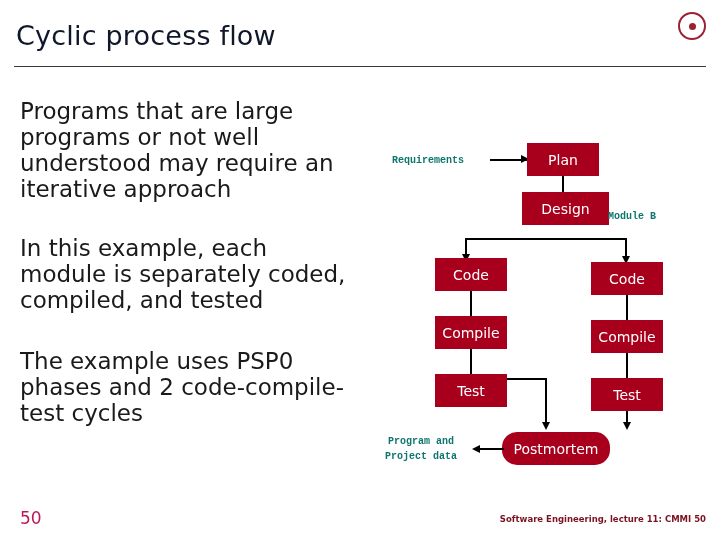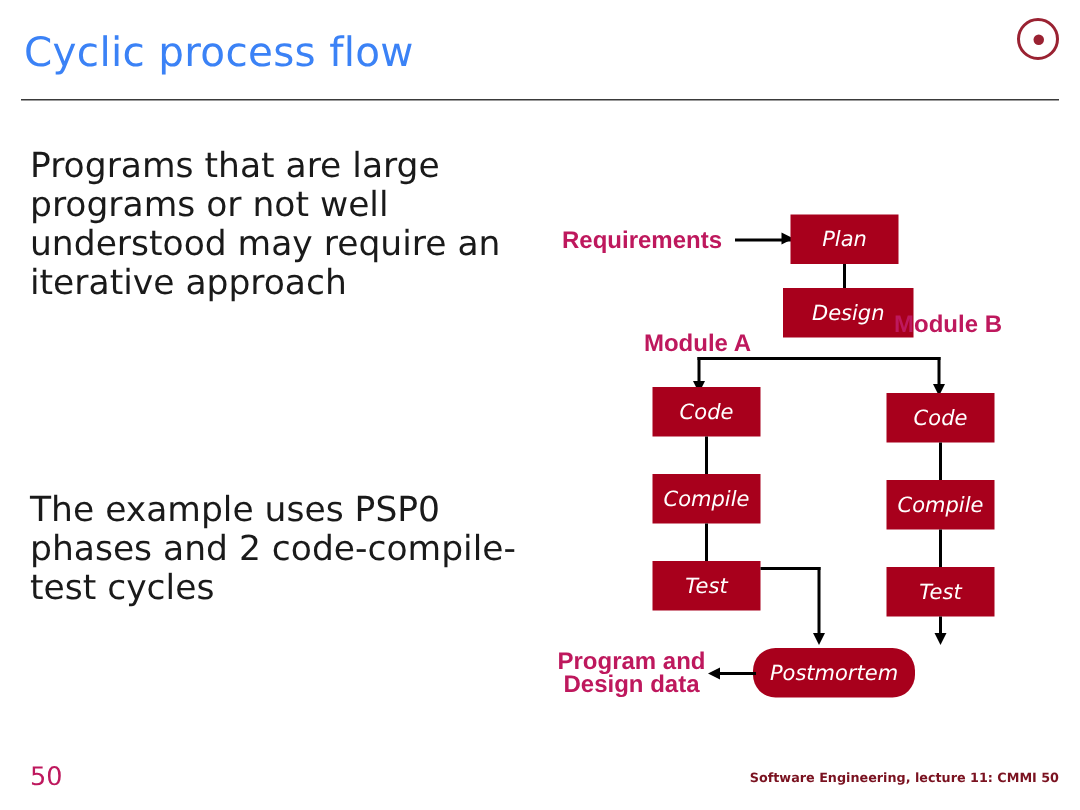--- a/index.html
+++ b/index.html
@@ -19,21 +19,21 @@
     left: 0; top: 0;
     width: 720px;
     height: 540px;
   }
   
   .title {
     position: absolute;
     left: 16px;
     top: 20px;
     font-size: 27px;
-    color: #3b82f6;
+    color: #0f172a;
     font-family: "DejaVu Sans", sans-serif;
     letter-spacing: 0.2px;
     white-space: nowrap;
   }
   .header-rule {
     position: absolute;
     left: 14px;
     top: 66px;
     width: 692px;
     height: 1px;
@@ -67,48 +67,47 @@
     position: absolute;
     left: 20px;
     width: 330px;
     color: #1a1a1a;
     font-size: 23px;
     line-height: 26px;
     font-family: "DejaVu Sans", sans-serif;
   }
   #para1 { top: 98px; }
   #para2 { top: 235px; }
-  #para3 { top: 327px; }
+  #para3 { top: 348px; }
 
   
   .diagram {
     position: absolute;
     left: 355px;
     top: 130px;
     width: 360px;
     height: 360px;
   }
   .box {
     position: absolute;
     background: #a8001c;
     color: #ffffff;
     font-size: 14px;
     font-family: "DejaVu Sans", sans-serif;
     display: flex;
     align-items: center;
     justify-content: center;
     text-align: center;
     box-sizing: border-box;
-    font-style: italic;
   }
   .plainlabel {
     position: absolute;
-    color: #be185d;
-    font-size: 16px;
-    font-family: Liberation Sans, sans-serif;
+    color: #0f766e;
+    font-size: 10px;
+    font-family: Liberation Mono, monospace;
     font-weight: bold;
     text-align: center;
     white-space: pre-line;
     line-height: 15px;
   }
   .line {
     position: absolute;
     background: #000000;
   }
   .arrow-r {
@@ -155,36 +154,36 @@
 </head>
 <body>
 
 <div class="slide">
 
   <div class="title">Cyclic process flow</div>
   <div class="header-rule"></div>
   <div class="logo-circle"></div>
 
   <div class="body-text" id="para1">Programs that are large programs or not well understood may require an iterative approach</div>
+  <div class="body-text" id="para2">In this example, each module is separately coded, compiled, and tested</div>
   <div class="body-text" id="para3">The example uses PSP0 phases and 2 code-compile-test cycles</div>
 
   <div class="diagram">
 
     <div class="plainlabel" style="left:13px; top:23px; width:120px;">Requirements</div>
 
     <div class="line" style="left:135px; top:29px; width:38px; height:2px;"></div>
     <div class="arrow-r" style="left:166px; top:25px;"></div>
 
     <div class="box" style="left:172px; top:13px; width:72px; height:33px;">Plan</div>
 
     <div class="line" style="left:207px; top:46px; width:2px; height:20px;"></div>
 
     <div class="box" style="left:167px; top:62px; width:87px; height:33px;">Design</div>
 
-    <div class="plainlabel" style="left:55px; top:92px; width:110px;">Module A</div>
     <div class="plainlabel" style="left:222px; top:79px; width:110px;">Module B</div>
 
     <div class="line" style="left:110px; top:108px; width:98px; height:2px;"></div>
     <div class="line" style="left:110px; top:108px; width:2px; height:20px;"></div>
     <div class="arrow-d" style="left:106.5px; top:124px;"></div>
 
     <div class="box" style="left:80px; top:128px; width:72px; height:33px;">Code</div>
 
     <div class="line" style="left:115px; top:161px; width:2px; height:25px;"></div>
 
@@ -212,20 +211,20 @@
 
     <div class="line" style="left:271px; top:281px; width:2px; height:16px;"></div>
     <div class="arrow-d" style="left:267.5px; top:292px;"></div>
 
     <div class="box" style="left:147px; top:302px; width:108px; height:33px;border-radius:15px;">Postmortem</div>
 
     <div class="line" style="left:119px; top:318px; width:30px; height:2px;"></div>
     <div class="arrow-l" style="left:117px; top:314.5px;"></div>
 
     <div class="plainlabel" style="left:13px; top:304px; width:106px;">Program and
-Design data</div>
+Project data</div>
 
   </div>
 
   <div class="page-number">50</div>
   <div class="footer-note">Software Engineering, lecture 11: CMMI  50</div>
 
 </div>
 
 </body></html>

